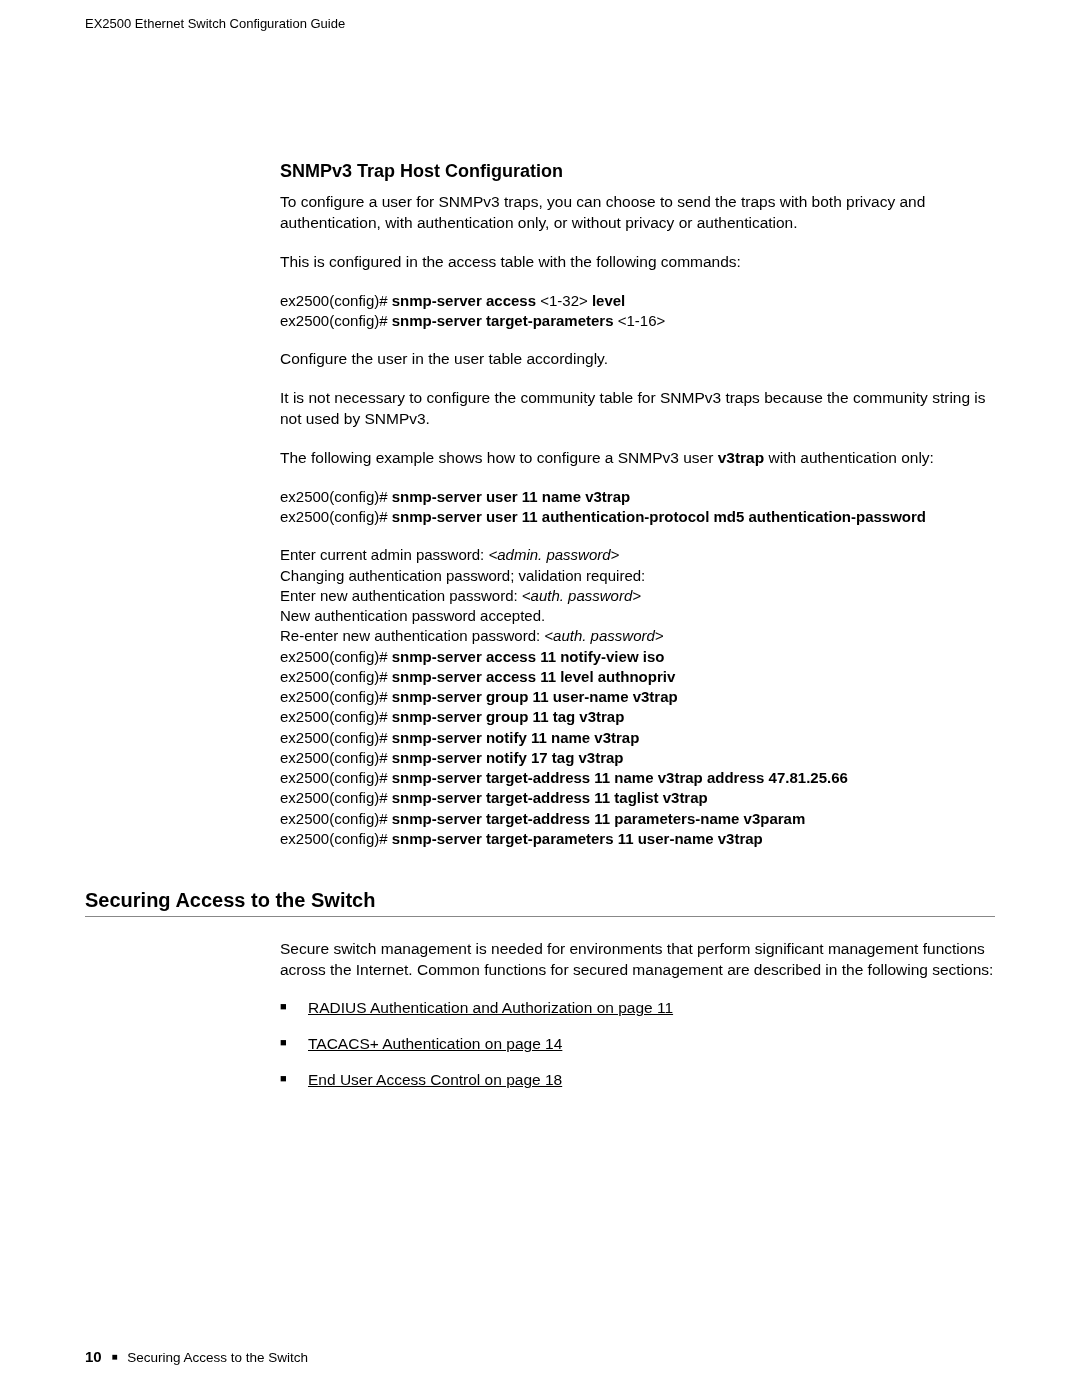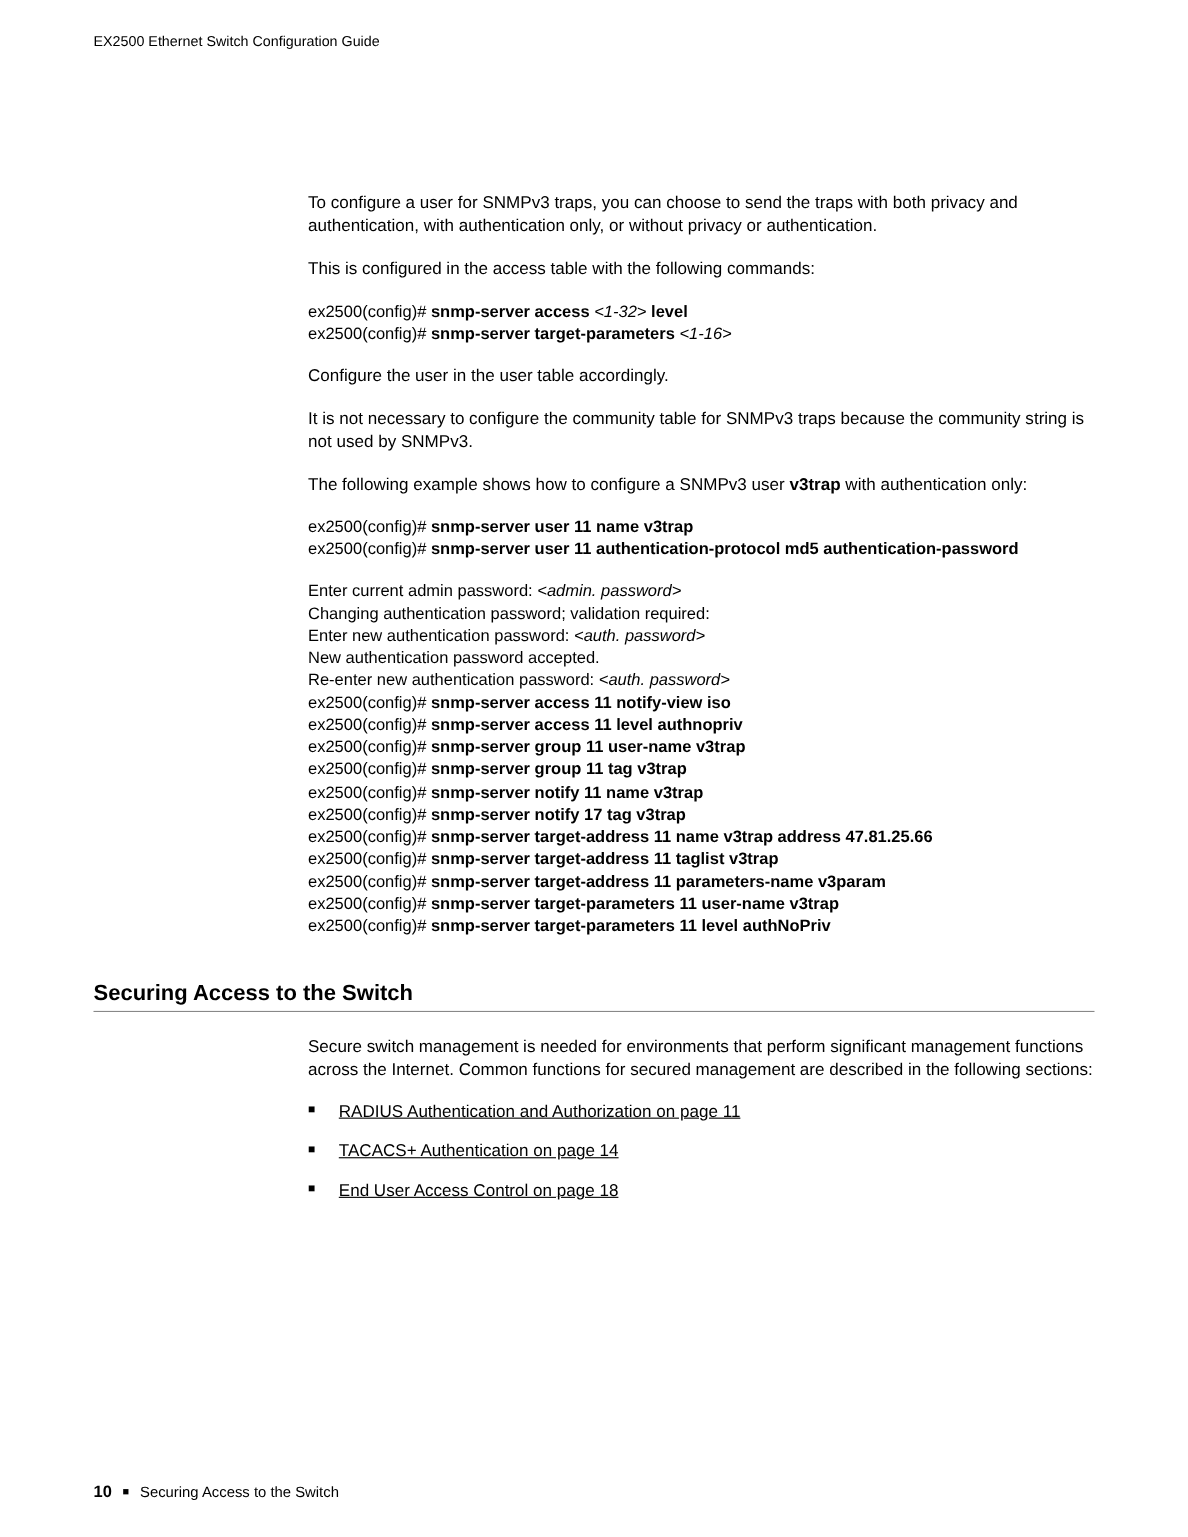--- a/index.html
+++ b/index.html
@@ -4,21 +4,21 @@
 <style>
   body {
     margin: 0;
     padding: 0;
     background: #fff;
     font-family: Verdana, Geneva, sans-serif;
     color: #000;
     width: 1080px;
   }
   .page {
-    padding: 30px 85px 40px 85px;
+    padding: 16px 85px 40px 85px;
     box-sizing: border-box;
     min-height: 1397px;
     position: relative;
   }
   .running-header {
     font-size: 13px;
     color: #000;
     margin-bottom: 130px;
   }
   .content-col {
@@ -40,21 +40,20 @@
   .cmd-block {
     font-family: Arial, Helvetica, sans-serif;
     font-size: 15px;
     line-height: 1.35;
     margin: 0 0 18px 0;
   }
   .cmd-block .bold {
     font-weight: bold;
   }
   .cmd-block .italic {
-    font-style: italic;
   }
   .output-block {
     font-family: Arial, Helvetica, sans-serif;
     font-size: 15px;
     line-height: 1.35;
     margin: 0 0 40px 0;
   }
   .output-block .bold { font-weight: bold; }
   .output-block .italic { font-style: italic; }
   .h2-row {
@@ -113,20 +112,21 @@
 </style>
 </head>
 <body>
 
 <div class="page">
 
   <div class="running-header">EX2500 Ethernet Switch Configuration Guide</div>
 
   <div class="content-col">
 
+    <h3 class="h3">SNMPv3 Trap Host Configuration</h3>
 
     <p class="body-text">To configure a user for SNMPv3 traps, you can choose to send the traps with both privacy and authentication, with authentication only, or without privacy or authentication.</p>
 
     <p class="body-text">This is configured in the access table with the following commands:</p>
 
     <div class="cmd-block">
       <div>
         <span>ex2500(config)# </span><span class="bold">snmp-server access </span><span class="italic">&lt;1-32&gt;</span><span class="bold"> level</span>
       </div>
       <div>
@@ -161,21 +161,20 @@
       <div><span>ex2500(config)# </span><span class="bold">snmp-server access 11 notify-view iso</span></div>
       <div><span>ex2500(config)# </span><span class="bold">snmp-server access 11 level authnopriv</span></div>
       <div><span>ex2500(config)# </span><span class="bold">snmp-server group 11 user-name v3trap</span></div>
       <div><span>ex2500(config)# </span><span class="bold">snmp-server group 11 tag v3trap</span></div>
       <div><span>ex2500(config)# </span><span class="bold">snmp-server notify 11 name v3trap</span></div>
       <div><span>ex2500(config)# </span><span class="bold">snmp-server notify 17 tag v3trap</span></div>
       <div><span>ex2500(config)# </span><span class="bold">snmp-server target-address 11 name v3trap address 47.81.25.66</span></div>
       <div><span>ex2500(config)# </span><span class="bold">snmp-server target-address 11 taglist v3trap</span></div>
       <div><span>ex2500(config)# </span><span class="bold">snmp-server target-address 11 parameters-name v3param</span></div>
       <div><span>ex2500(config)# </span><span class="bold">snmp-server target-parameters 11 user-name v3trap</span></div>
-      <div><span>ex2500(config)# </span><span class="bold">snmp-server target-parameters 11 level authNoPriv</span></div>
     </div>
 
   </div>
 
   <div class="h2-row">
     <h2 class="h2">Securing Access to the Switch</h2>
   </div>
 
   <div class="content-col">
     <p class="body-text">Secure switch management is needed for environments that perform significant management functions across the Internet. Common functions for secured management are described in the following sections:</p>

